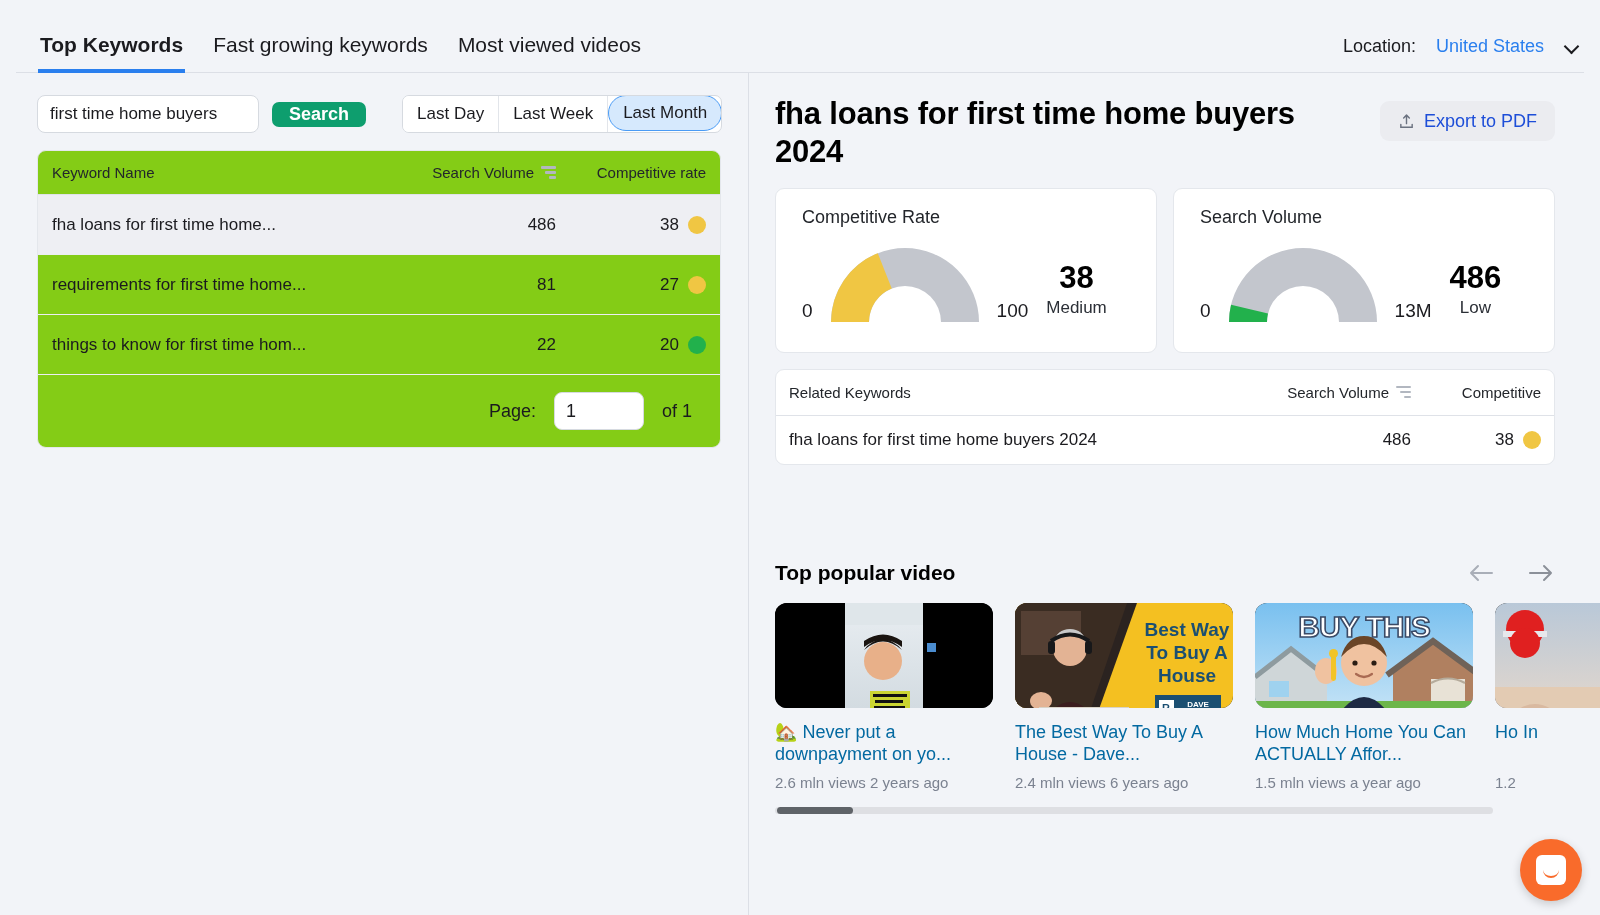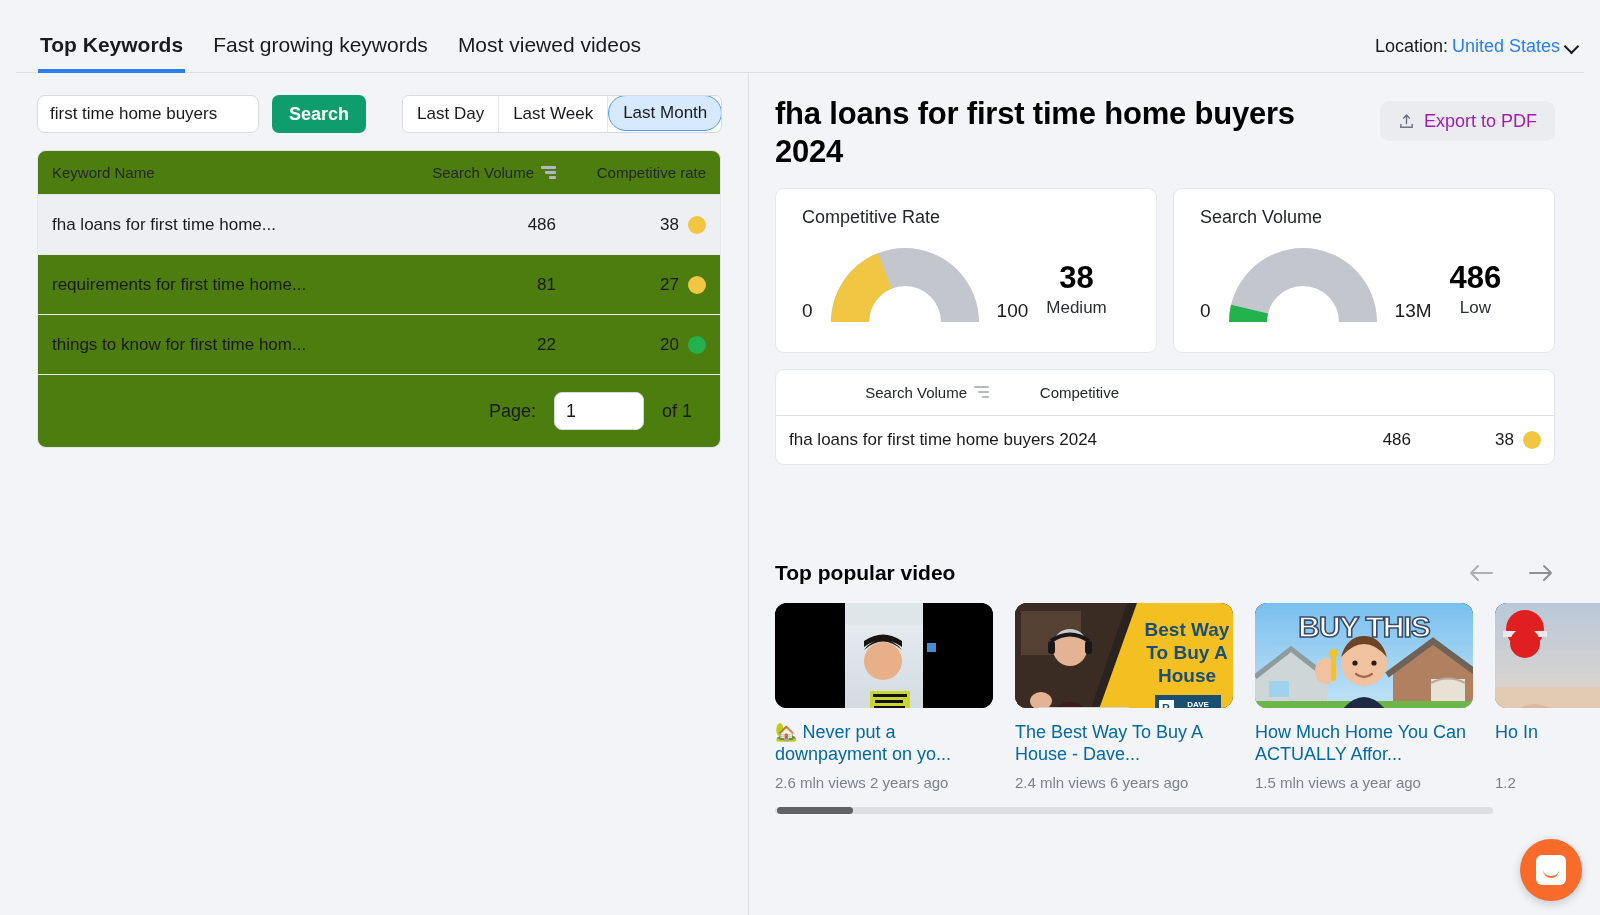--- a/index.html
+++ b/index.html
@@ -32,21 +32,21 @@
     color: #1b1b1f;
     padding: 0 2px 13px 2px;
     cursor: pointer;
     white-space: nowrap;
     border-bottom: 4px solid transparent;
     line-height: 1.1;
   }
   .tab.active { border-bottom-color: #2a7fee; font-weight: 600; }
   .location {
     margin-left: auto;
-    display: flex; align-items: center; gap: 4px;
+    display: flex; align-items: center; gap: 20px;
     font-size: 18px; color: #1b1b1f;
     padding-bottom: 16px;
     position: relative; z-index: 2;
   }
   .location .loc-value { color: #2a7fee; cursor: pointer; }
   .chev { display: inline-block; width: 16px; height: 16px; position: relative; cursor: pointer; }
   .chev::after {
     content: ""; position: absolute; left: 2px; top: 2px;
     width: 9px; height: 9px;
     border-right: 2.4px solid #1b1b1f; border-bottom: 2.4px solid #1b1b1f;
@@ -65,21 +65,21 @@
   .controls { display: flex; align-items: center; gap: 4px; }
   .search-input {
     width: 222px; height: 38px;
     border: 1px solid #d6dae0; border-radius: 8px;
     background: #fff; font-size: 17px; color: #1b1b1f;
     padding: 0 12px; outline: none;
     font-family: "Liberation Sans", sans-serif;
   }
   .search-btn {
     margin-left: 9px;
-    height: 38px; padding: 0 17px;
+    height: 25px; padding: 0 17px;
     background: #0e9e6e; color: #fff;
     border: none; border-radius: 7px;
     font-size: 18px; font-weight: 600; cursor: pointer;
     font-family: "Liberation Sans", sans-serif;
   }
   .seg {
     margin-left: 32px;
     display: flex; height: 38px;
     border: 1px solid #d6dae0; border-radius: 7px;
     background: #fff; overflow: hidden;
@@ -95,21 +95,21 @@
   .seg-btn.active {
     background: #d6e9fd;
     border: 1px solid #4a9bf5;
     border-radius: 18px;
     margin: -1px -1px -1px 0;
   }
 
   
   .kw-card {
     margin-top: 17px; width: 684px;
-    background: #4d7c0f;
+    background: #84cc16;
     border: 1px solid #e4e7ec;
     border-radius: 9px;
     overflow: hidden;
   }
   .kw-head {
     display: flex; align-items: center;
     height: 44px; padding: 0 14px;
     border-bottom: 1px solid #dfe2e8;
     font-size: 15px; color: #23262b;
   }
@@ -147,21 +147,21 @@
   .right-head { display: flex; align-items: flex-start; }
   .detail-title {
     font-size: 31px; font-weight: bold; color: #000;
     line-height: 1.22; max-width: 560px; letter-spacing: -0.2px;
   }
   .export-btn {
     margin-left: auto; margin-right: 45px; margin-top: 6px;
     display: flex; align-items: center; gap: 9px;
     background: #ebecf0; border: none; border-radius: 9px;
     height: 40px; padding: 0 18px;
-    font-size: 18px; color: #a21caf; cursor: pointer;
+    font-size: 18px; color: #1d4ed8; cursor: pointer;
     white-space: nowrap;
     font-family: "Liberation Sans", sans-serif;
   }
 
   .gauges { display: flex; gap: 16px; margin-top: 17px; padding-right: 45px; }
   .gauge-card {
     flex: 1; background: #fff;
     border: 1px solid #e4e7ec; border-radius: 9px;
     padding: 18px 22px 14px 26px;
     height: 165px;
@@ -363,20 +363,21 @@
           <div class="gauge-right">
             <div class="gauge-value">486</div>
             <div class="gauge-label">Low</div>
           </div>
         </div>
       </div>
     </div>
 
     <div class="rel-card">
       <div class="rel-head">
+        <div class="r-name">Related Keywords</div>
         <div class="r-vol">
           <span>Search Volume</span>
           <span class="sort-icon">
               <i></i>
               <i></i>
               <i></i>
             </span>
         </div>
         <div class="r-comp">Competitive</div>
       </div>

